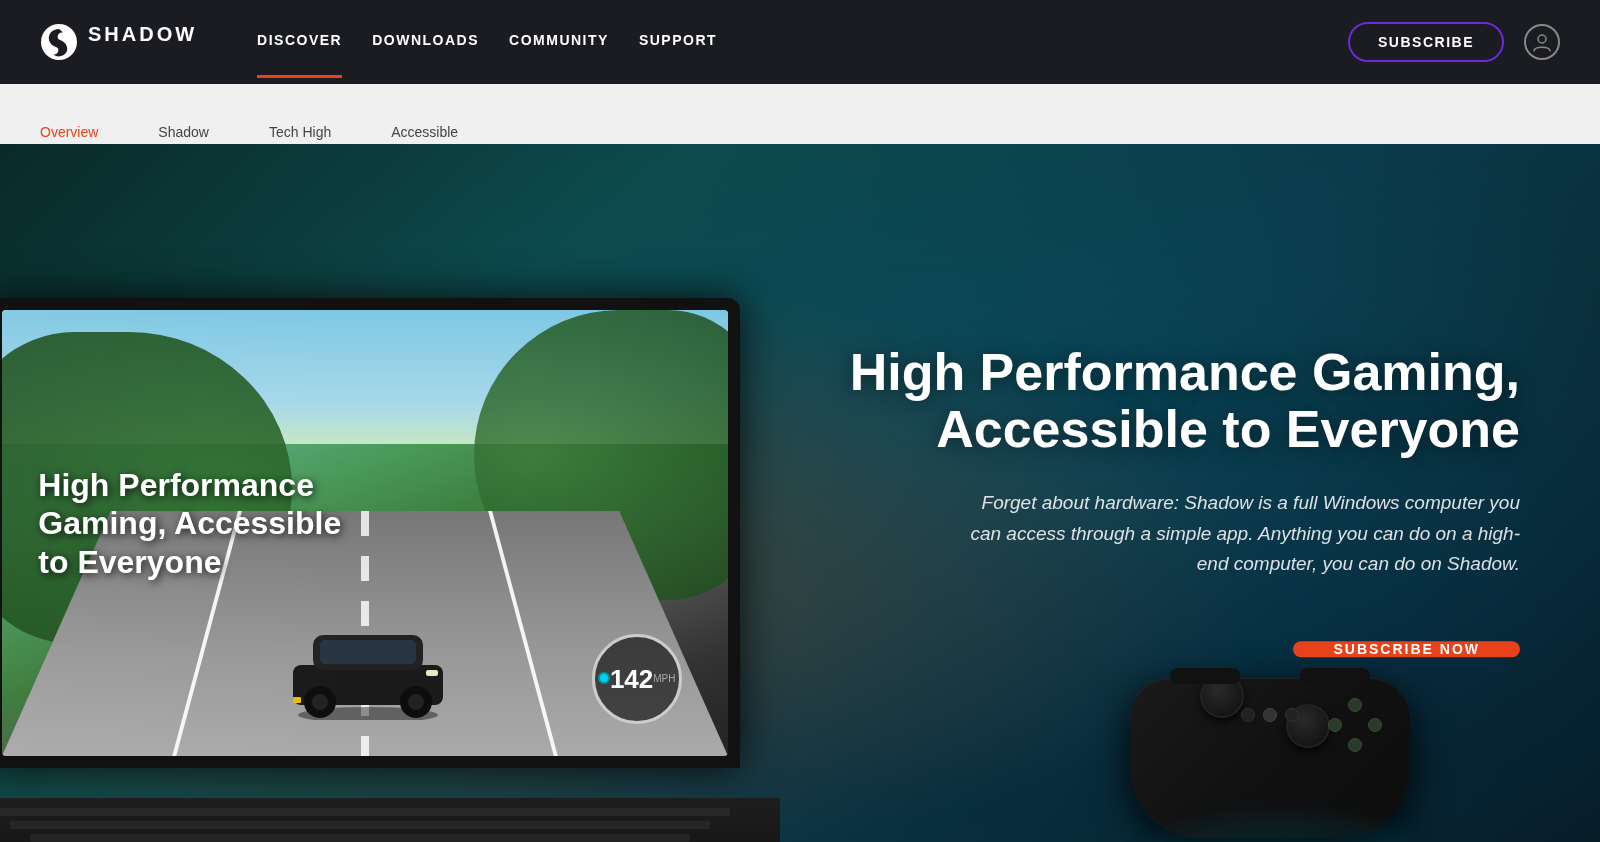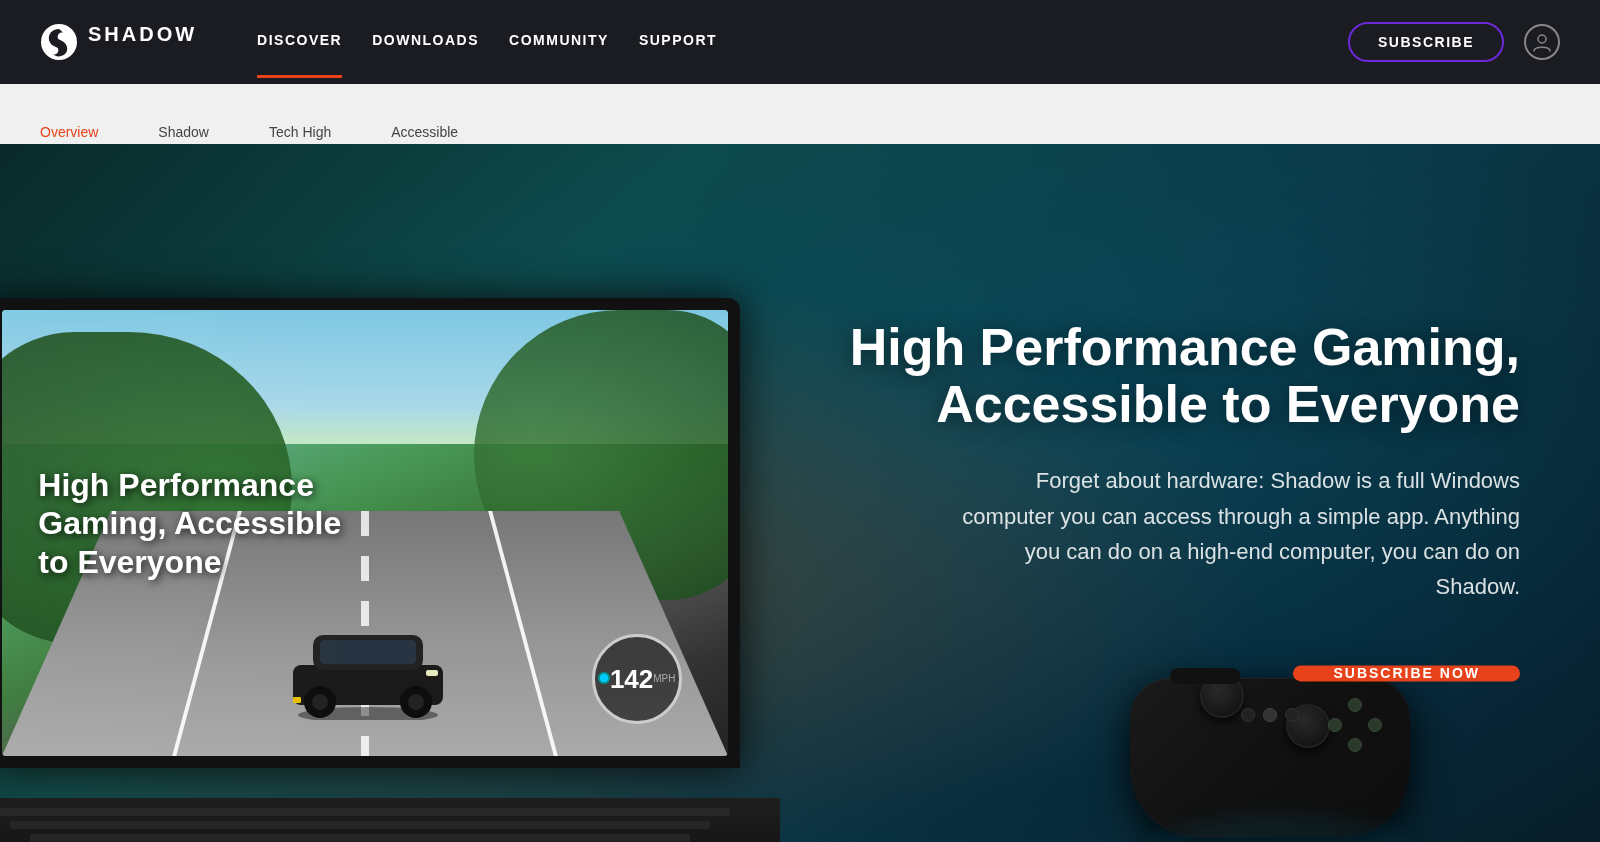--- a/index.html
+++ b/index.html
@@ -391,25 +391,26 @@
       color: #ffffff;
       font-size: 52px;
       font-weight: 900;
       line-height: 1.1;
       margin-bottom: 30px;
       text-shadow: 0 2px 20px rgba(0,0,0,0.5);
     }
 
     .hero-subtitle {
       color: rgba(255,255,255,0.85);
-      font-size: 22px;
+      font-size: 19px;
       line-height: 1.6;
       margin-bottom: 60px;
       max-width: 560px;
       margin-left: auto;
+      font-style: italic;
     }
 
     .hero-cta {
       display: inline-block;
       background: #e8421a;
       color: #ffffff;
       font-size: 14px;
       font-weight: 700;
       letter-spacing: 2px;
       padding: 0 40px;

